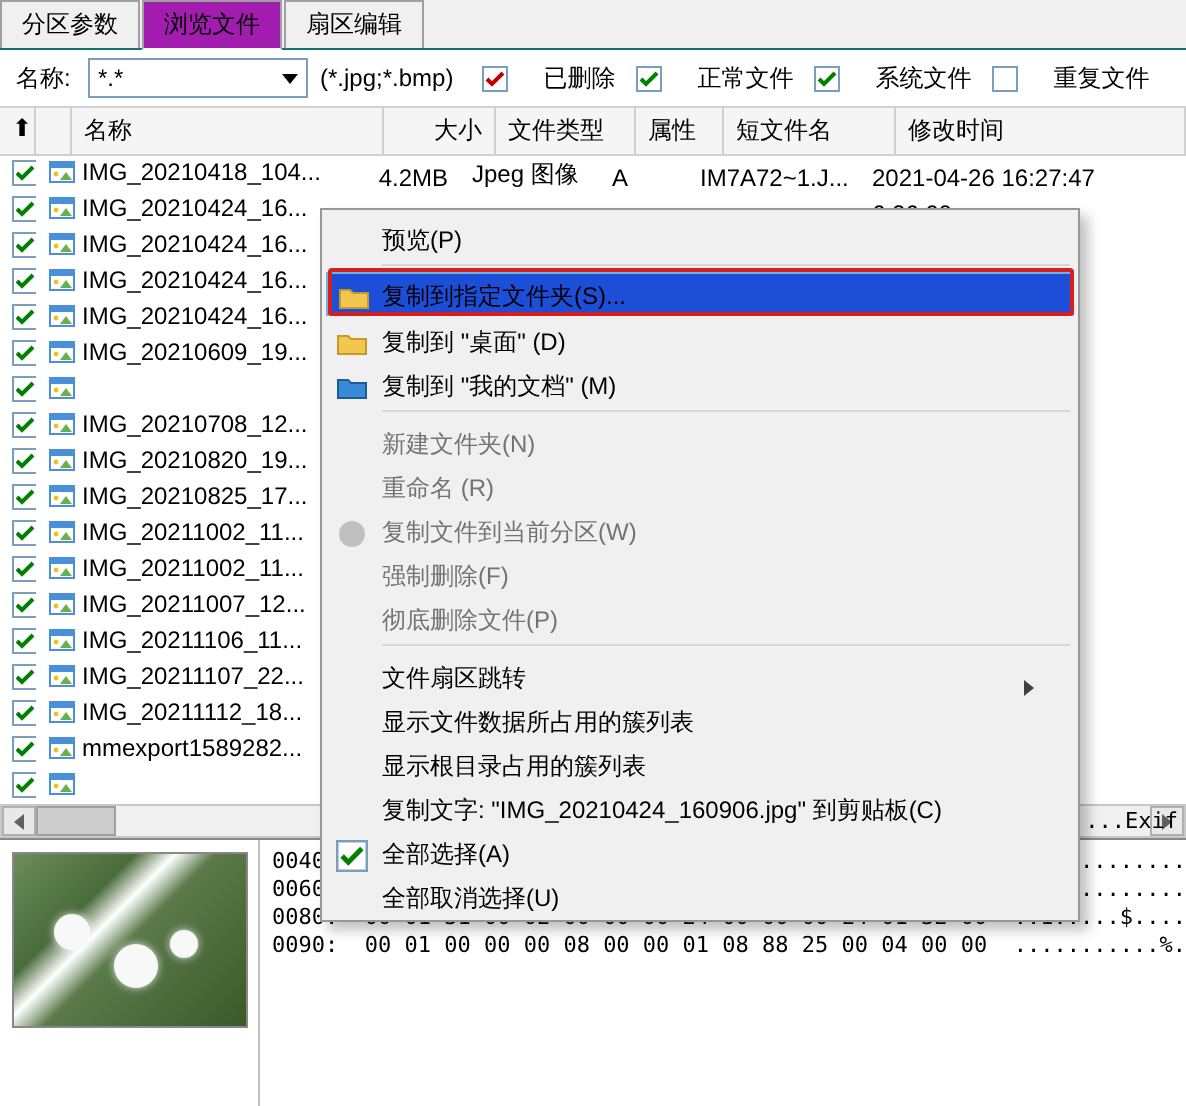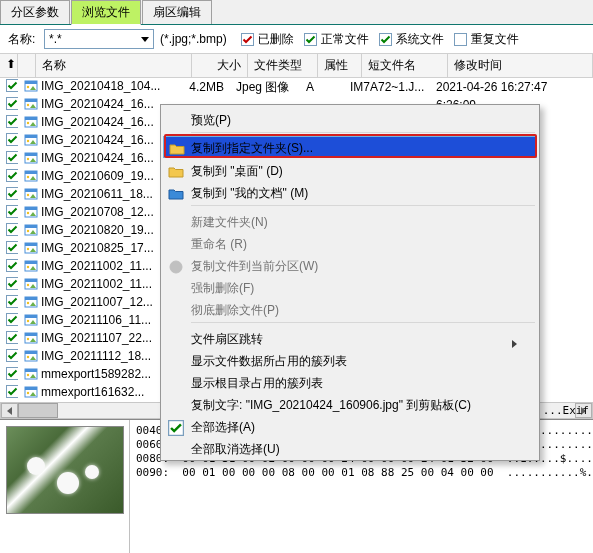--- a/index.html
+++ b/index.html
@@ -1,38 +1,38 @@
 <!DOCTYPE html>
 <html><head>
 <meta charset="utf-8">
 <style>
 *{margin:0;padding:0;box-sizing:border-box;font-family:"Microsoft YaHei",Arial,sans-serif;font-size:12px;color:#000}
 body{background:#fff;overflow:hidden;width:593px;height:553px;position:relative}
 .tabs{display:flex;border-bottom:1px solid #0f766e;background:#f0f0f0}
 .tab{padding:3px 10px;border:1px solid #a0a0a0;border-bottom:none;margin-right:1px;background:#f0f0f0;cursor:pointer}
-.tab.active{background:#bef264;border-bottom:1px solid #fff;margin-bottom:-1px}
+.tab.active{background:#a21caf;border-bottom:1px solid #fff;margin-bottom:-1px}
 .filter-row{display:flex;align-items:center;padding:4px 8px;gap:6px}
 .name-lbl{min-width:30px;text-align:left}
 .name-field{border:1px solid #7a9ebd;padding:1px 4px;width:110px;height:20px;display:flex;align-items:center;justify-content:space-between}
 .dd{width:0;height:0;border-left:4px solid transparent;border-right:4px solid transparent;border-top:5px solid #000}
 .ext{color:#000}
-.chk{display:flex;align-items:center;gap:4px}
+.chk{display:flex;align-items:center;gap:18px}
 .chk svg{width:13px;height:13px}
 .grid-hdr{display:flex;background:#f5f5f5;border-top:1px solid #d0d0d0;border-bottom:1px solid #d0d0d0}
 .gh{padding:3px 6px;border-right:1px solid #d0d0d0;white-space:nowrap;overflow:hidden}
 .up-btn{width:18px;text-align:center}
 .c-chk{width:18px}
 .c-name{width:156px}
 .c-size{width:56px;text-align:right}
 .c-type{width:70px}
 .c-attr{width:44px}
 .c-short{width:86px}
 .c-time{flex:1}
 .rows{}
-.row{display:flex;align-items:center;height:18px}
+.row{display:flex;align-items:flex-end;height:18px}
 .cell{padding:0 6px;white-space:nowrap;overflow:hidden}
 .chkcell svg{width:13px;height:13px}
 .icon-img{display:inline-flex;align-items:center;gap:3px}
 .icon-img svg{width:14px;height:14px;flex:0 0 14px}
 .row.red .cell{color:#c00000}
 .scroll-h{height:17px;background:#f0f0f0;border:1px solid #c8c8c8;display:flex;align-items:center}
 .sb-btn{width:17px;height:15px;background:#e8e8e8;border:1px solid #b0b0b0;display:flex;align-items:center;justify-content:center}
 .sb-track{flex:1;background:#f0f0f0;height:15px;position:relative}
 .sb-thumb{position:absolute;left:0;width:40px;height:15px;background:#cdcdcd;border:1px solid #a0a0a0}
 .sb-arrow{width:0;height:0}
@@ -239,21 +239,20 @@
           <rect x="0.5" y="0.5" width="12" height="12" fill="#fff" stroke="#7a9ebd"></rect>
           <path d="M2.5 6.5 L5 9 L10.5 3.5" stroke="#008000" stroke-width="2" fill="none"></path>
         </svg></div>
       <div class="cell c-name"><span class="icon-img">
           <svg viewBox="0 0 14 14">
             <rect x="1" y="2" width="12" height="10" fill="#fff" stroke="#4a90d9"></rect>
             <rect x="1" y="2" width="12" height="3" fill="#4a90d9"></rect>
             <circle cx="4" cy="8" r="1.2" fill="#f0c020"></circle>
             <path d="M6 11 L9 7 L12 11 Z" fill="#6ab04c"></path>
           </svg>
-          <span>IMG_20210611_18...</span>
         </span></div>
       <div class="cell c-size"></div>
       <div class="cell c-type"></div>
       <div class="cell c-attr"></div>
       <div class="cell c-short"></div>
       <div class="cell c-time">1:08:27</div>
     </div>
     <div class="row">
       <div class="cell c-chk chkcell"><svg viewBox="0 0 13 13">
           <rect x="0.5" y="0.5" width="12" height="12" fill="#fff" stroke="#7a9ebd"></rect>
@@ -459,21 +458,20 @@
           <rect x="0.5" y="0.5" width="12" height="12" fill="#fff" stroke="#7a9ebd"></rect>
           <path d="M2.5 6.5 L5 9 L10.5 3.5" stroke="#008000" stroke-width="2" fill="none"></path>
         </svg></div>
       <div class="cell c-name"><span class="icon-img">
           <svg viewBox="0 0 14 14">
             <rect x="1" y="2" width="12" height="10" fill="#fff" stroke="#4a90d9"></rect>
             <rect x="1" y="2" width="12" height="3" fill="#4a90d9"></rect>
             <circle cx="4" cy="8" r="1.2" fill="#f0c020"></circle>
             <path d="M6 11 L9 7 L12 11 Z" fill="#6ab04c"></path>
           </svg>
-          <span>mmexport161632...</span>
         </span></div>
       <div class="cell c-size"></div>
       <div class="cell c-type"></div>
       <div class="cell c-attr"></div>
       <div class="cell c-short"></div>
       <div class="cell c-time">0:33:10</div>
     </div>
   </div>
 
 <div class="scroll-h">

